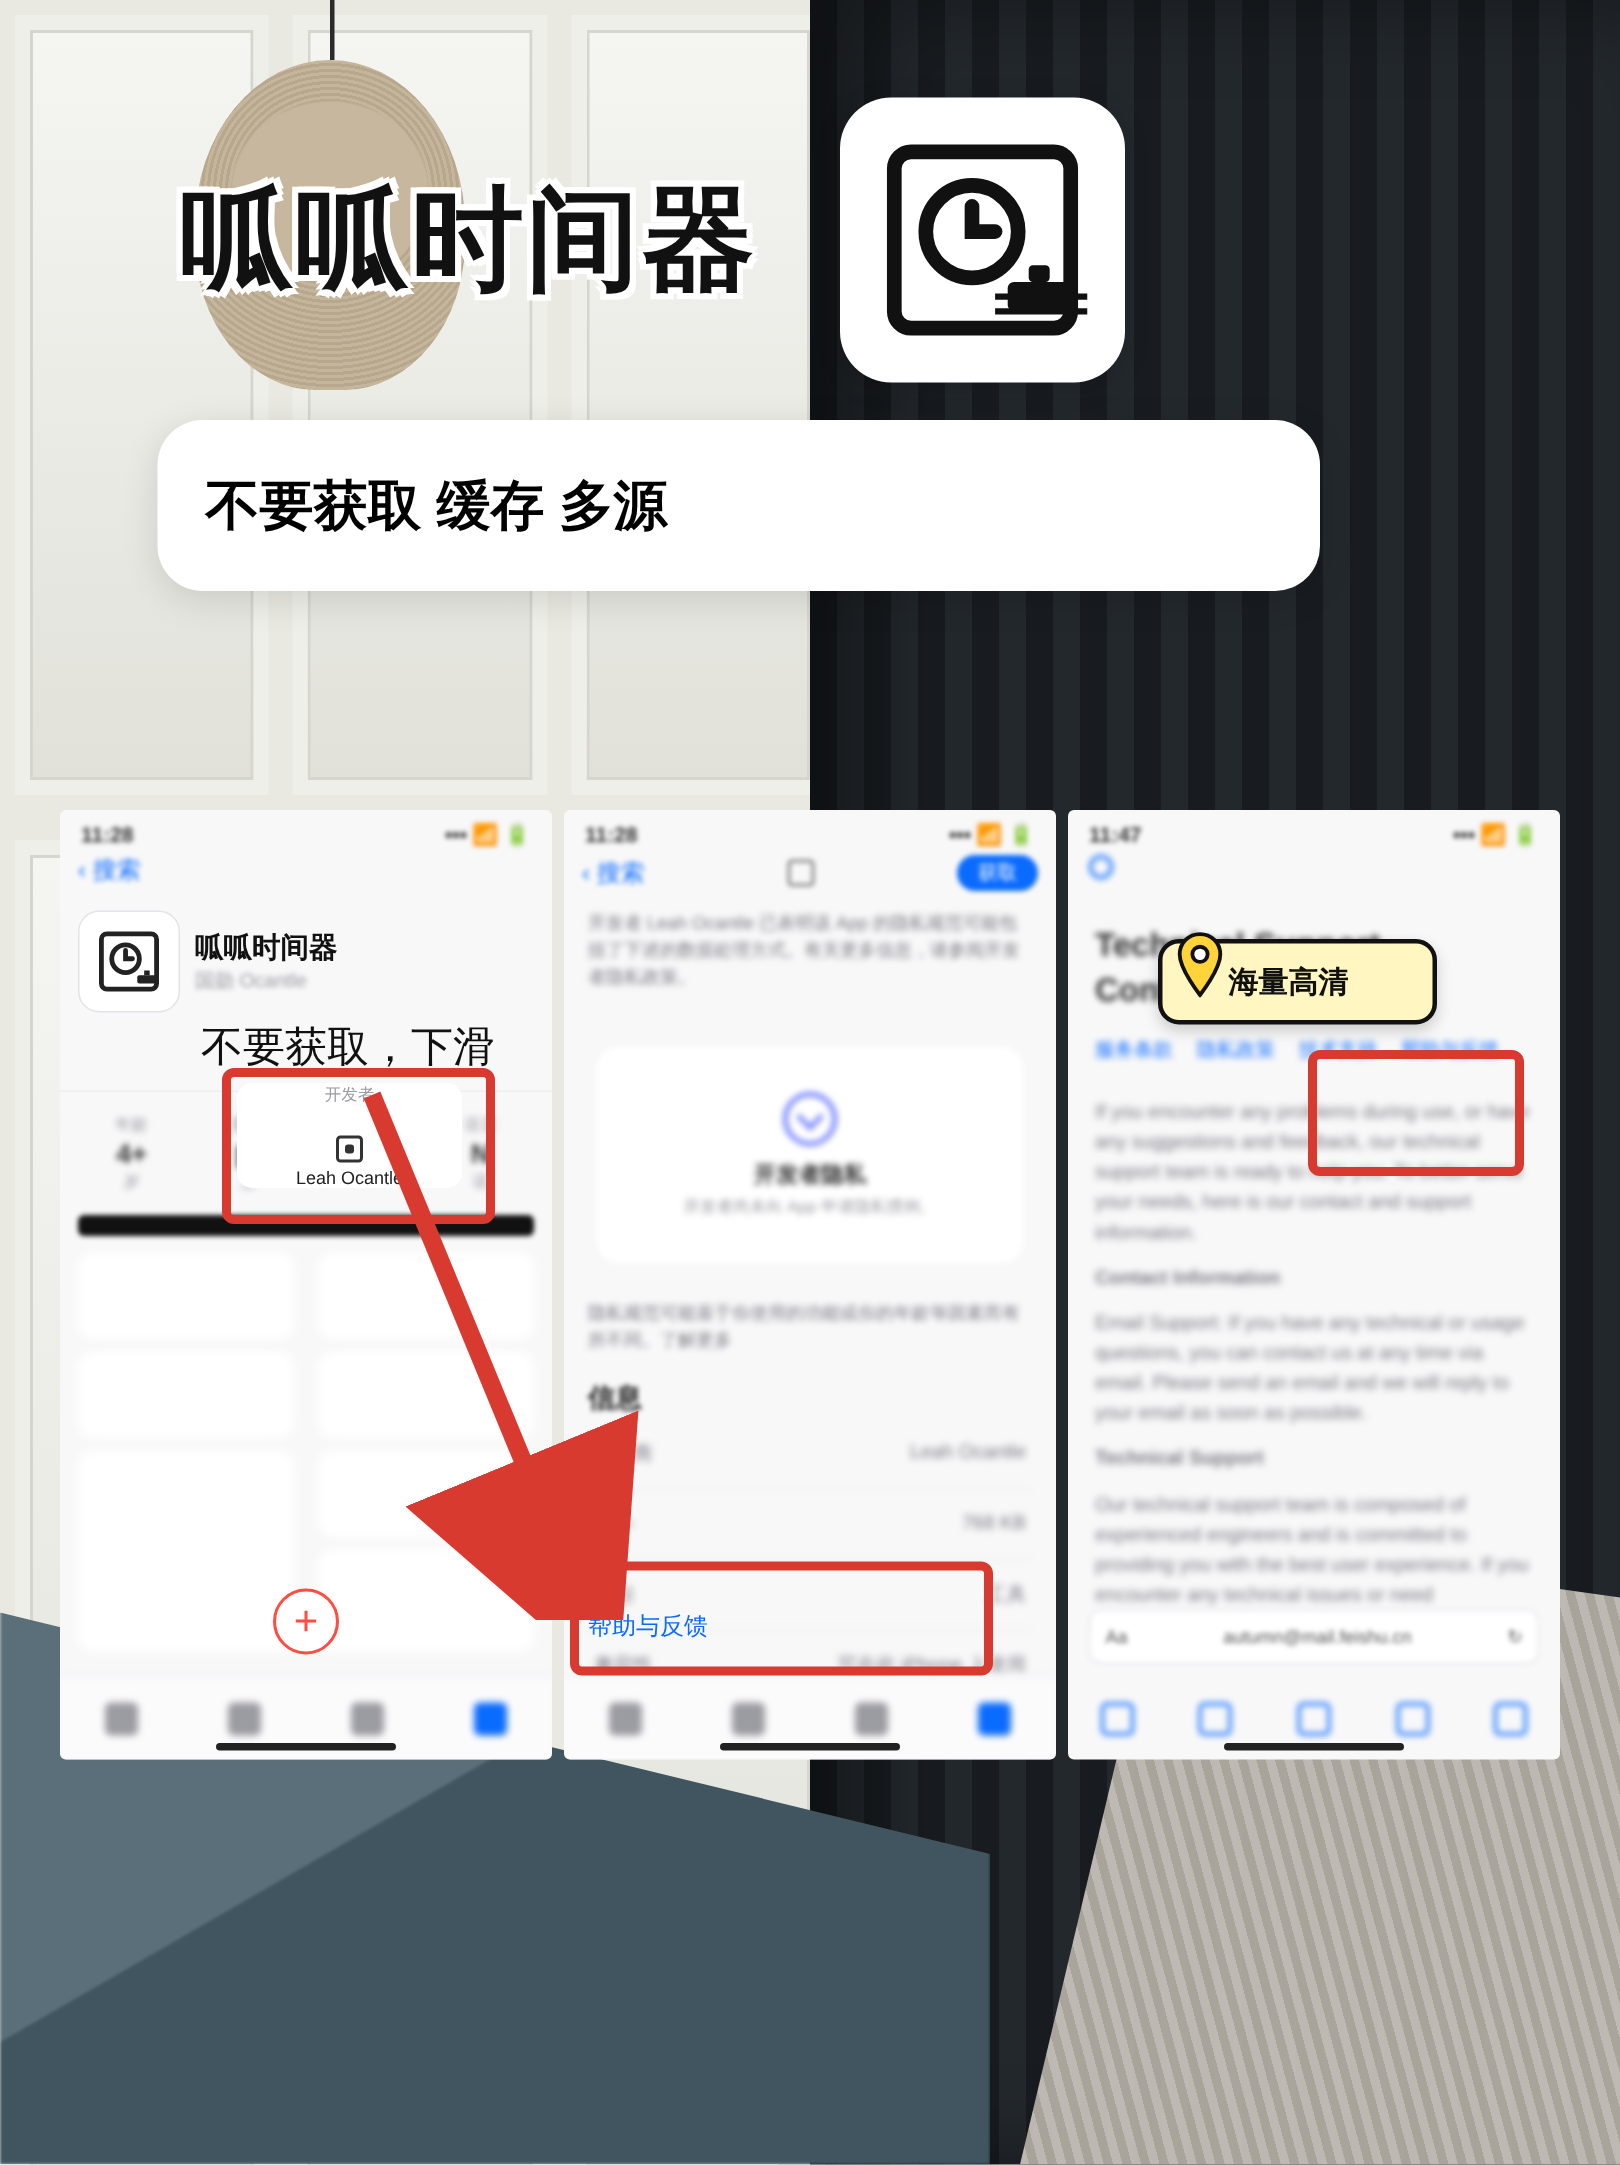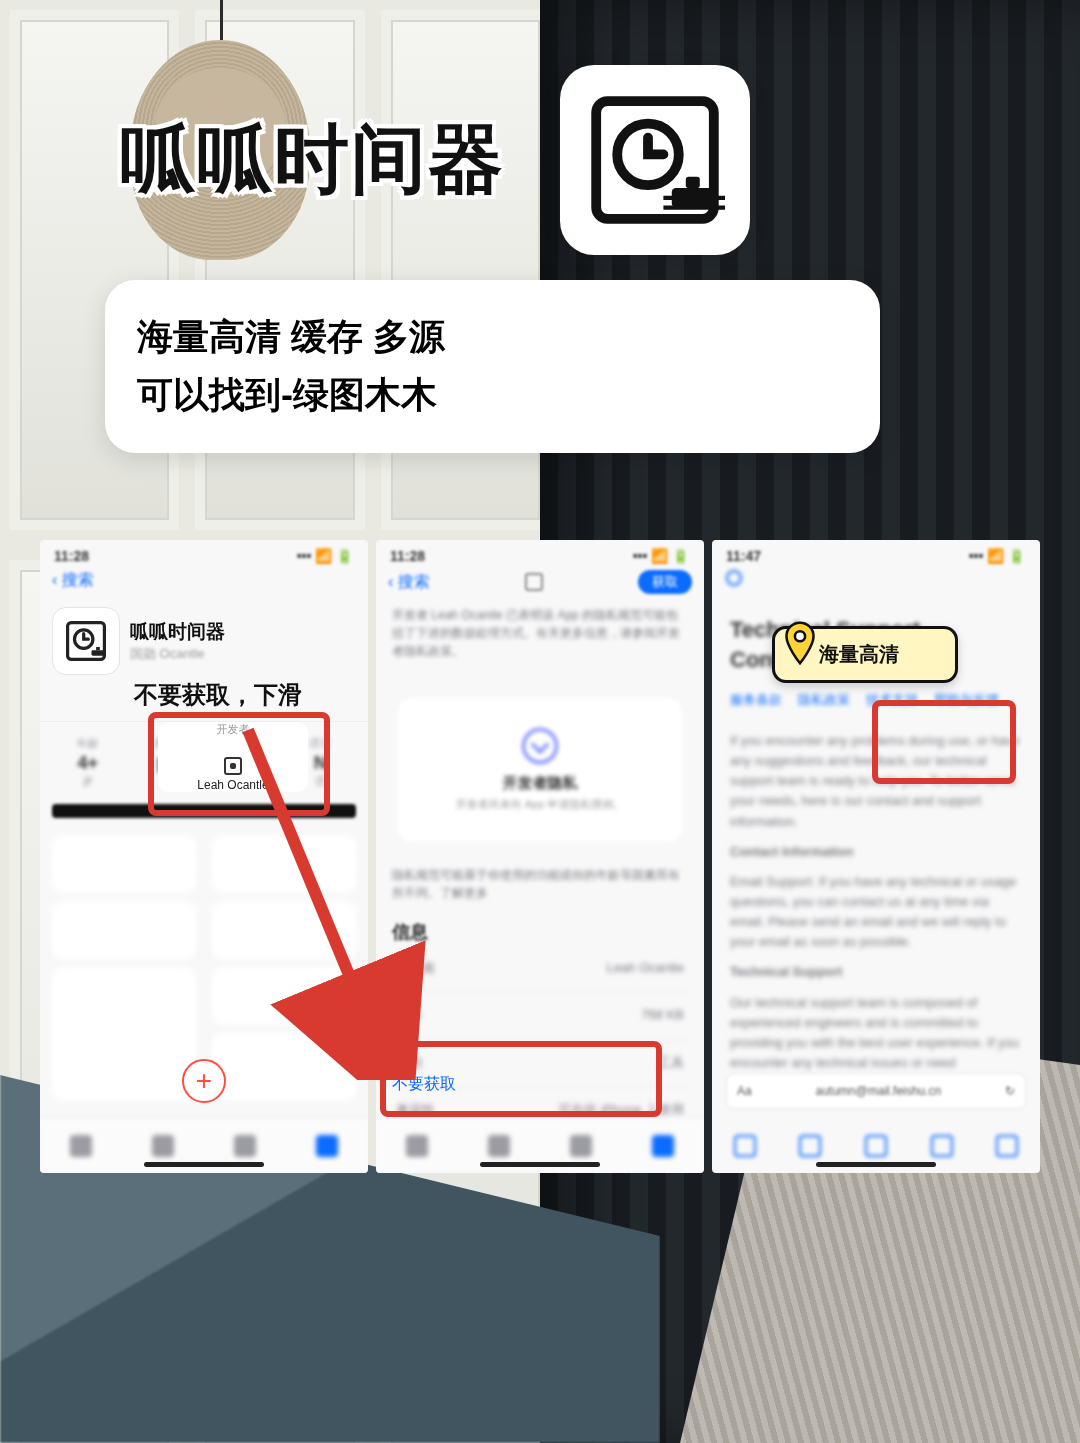--- a/index.html
+++ b/index.html
@@ -92,21 +92,21 @@
   .navbar { display: flex; justify-content: space-between; align-items: center; padding: 4px 12px 8px; filter: blur(1.8px); }
   .navback { color: #0a6bff; font-size: 16px; }
   .navright { background: #0a6bff; color: #fff; border-radius: 14px; padding: 3px 14px; font-size: 13px; }
 
   
   .app-header { display: flex; align-items: center; gap: 10px; padding: 8px 12px 2px; }
   .mini-app-icon { width: 68px; height: 68px; background: #fff; border-radius: 14px; border: 1px solid #e4e4e8; display:flex; align-items:center; justify-content:center; }
   .mini-app-icon svg { width: 46px; height: 46px; }
   .app-header-text .t1 { font-size: 19px; font-weight: 700; color: #111; }
   .app-header-text .t2 { font-size: 13px; color: #9b9ba2; filter: blur(1.6px); }
-  .subtext { padding: 2px 12px 10px 94px; font-size: 24px; color: #111; font-weight: 700; white-space: nowrap; }
+  .subtext { padding: 2px 12px 10px 94px; font-size: 28px; color: #111; font-weight: 400; white-space: nowrap; }
   .metrics { display: flex; gap: 6px; padding: 14px 12px 8px; border-top: 1px solid #eee; }
   .metric { flex: 1; text-align: center; filter: blur(2.2px); }
   .metric .lab { font-size: 11px; color: #9b9ba2; }
   .metric .val { font-size: 18px; font-weight: 700; color: #333; margin-top: 2px; }
 
   .dev-popover {
     position: absolute; top: 182px; left: 118px; width: 150px; height: 70px;
     background: #fff; border-radius: 10px;
     display: flex; flex-direction: column; align-items: center; justify-content: center;
     font-size: 12px; color: #222;
@@ -201,22 +201,21 @@
     <rect x="8" y="8" width="84" height="84" rx="8" fill="none" stroke="#111" stroke-width="7"></rect>
     <circle cx="45" cy="46" r="22" fill="none" stroke="#111" stroke-width="7"></circle>
     <path d="M45 34 V46 H56" fill="none" stroke="#111" stroke-width="7" stroke-linecap="round"></path>
     <rect x="62" y="70" width="30" height="14" rx="3" fill="#111"></rect>
     <rect x="72" y="62" width="10" height="8" rx="2" fill="#111"></rect>
     <path d="M56 77 h44 M56 84 h44" stroke="#111" stroke-width="3"></path>
   </svg>
 </div>
 
 <div class="instruction">
-  <div>海量高清 缓存 多源</div>
-  <div>可以找到-绿图木木</div>
+  <div>不要获取 缓存 多源</div>
 </div>
 
 <div class="shots">
 
   <div class="shot">
     <div class="statusbar">
         <span>11:28</span>
         <span>••• 📶 🔋</span>
       </div>
     <div class="navbar">
@@ -329,21 +328,21 @@
       <div class="s2-row">
           <span>兼容性</span>
           <span>可在此 iPhone 上使用</span>
         </div>
       <div class="s2-row">
           <span>语言</span>
           <span></span>
         </div>
 
     </div>
-    <div class="s2-priv">不要获取</div>
+    <div class="s2-priv">帮助与反馈</div>
     <div class="tabbar">
         <span></span>
         <span></span>
         <span></span>
         <span class="active"></span>
       </div>
     <div class="home-ind"></div>
 
     <div class="redbox" style="bottom:56px; left:4px; width:282px; height:76px;"></div>
   </div>

